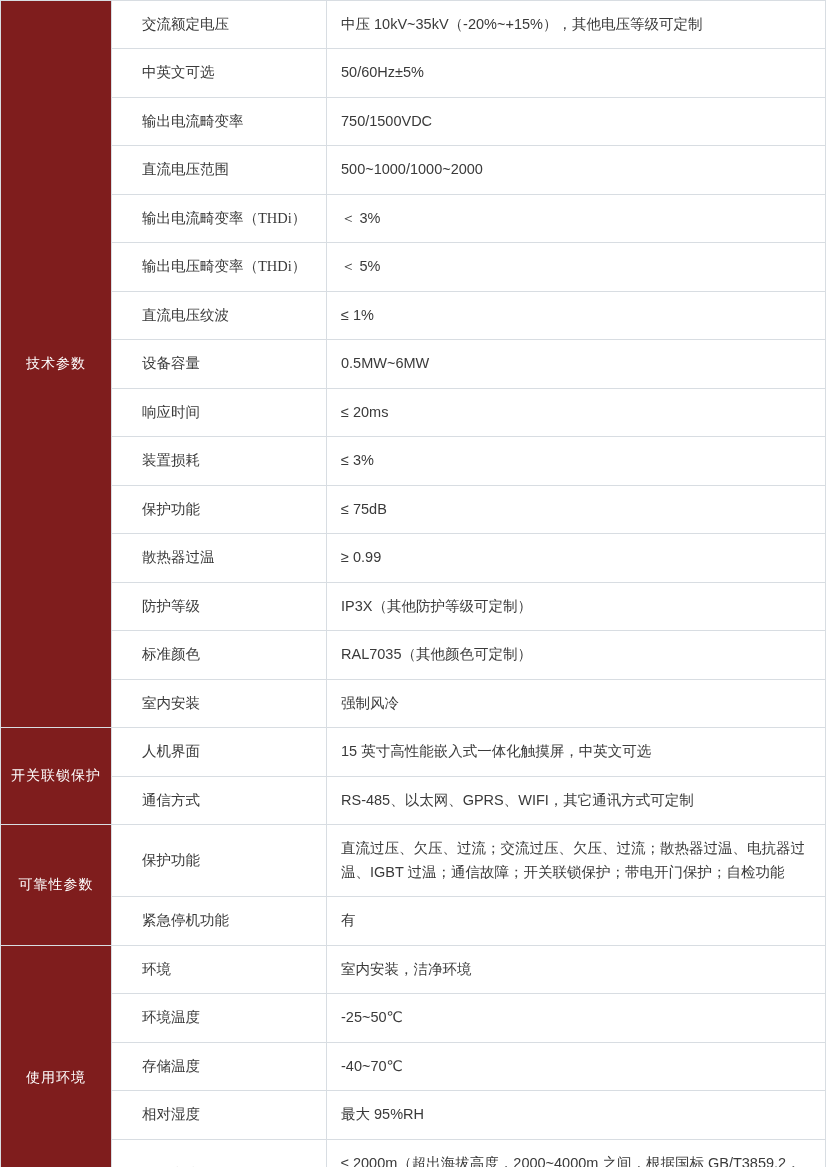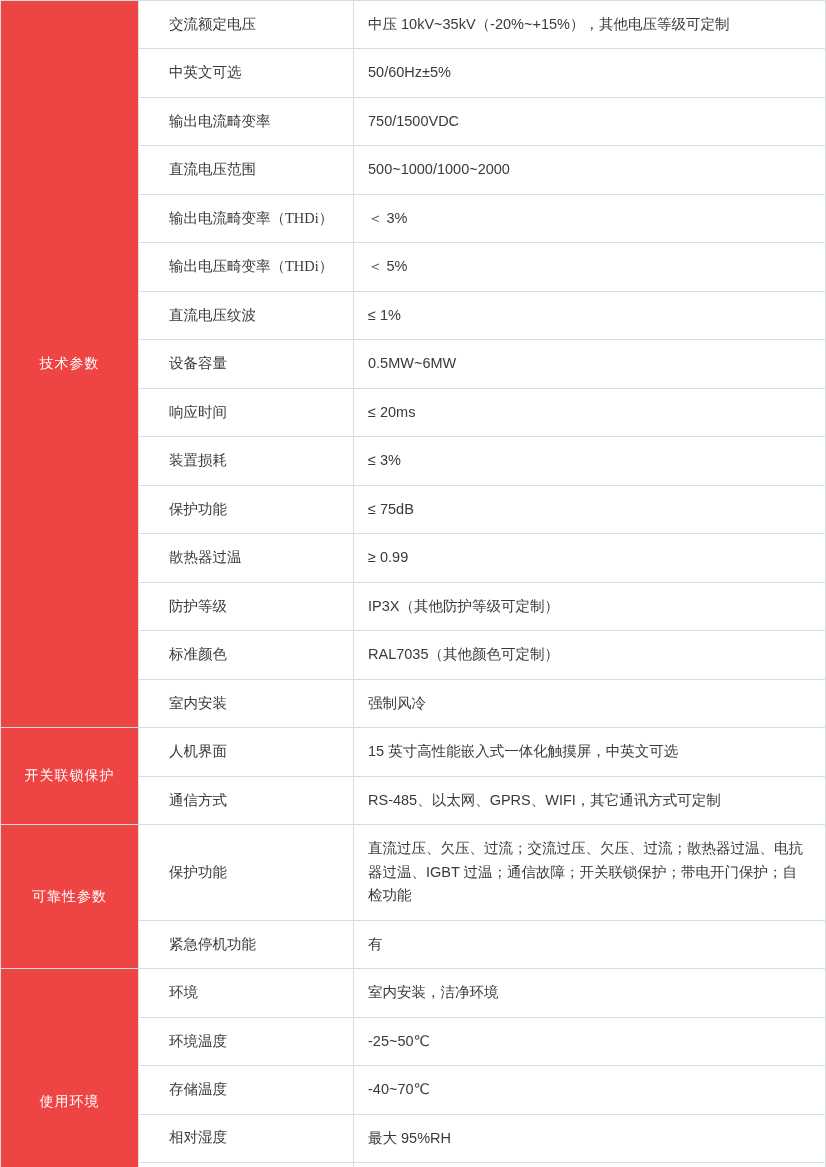--- a/index.html
+++ b/index.html
@@ -25,22 +25,22 @@
     border-collapse: collapse;
     table-layout: fixed;
   }
   table.spec-table td {
     border: 1px solid #d8dde2;
     vertical-align: middle;
     box-sizing: border-box;
   }
   
   td.group-cell {
-    width: 138px;
-    background: #ef4444;
+    width: 111px;
+    background: #7f1d1d;
     color: #ffffff;
     text-align: center;
     font-size: 14px;
     letter-spacing: 1px;
     border-left: none;
     border-right: 1px solid #ffffff;
     border-top: 1px solid #ffffff;
     border-bottom: 1px solid #ffffff;
     padding: 6px 4px;
   }

